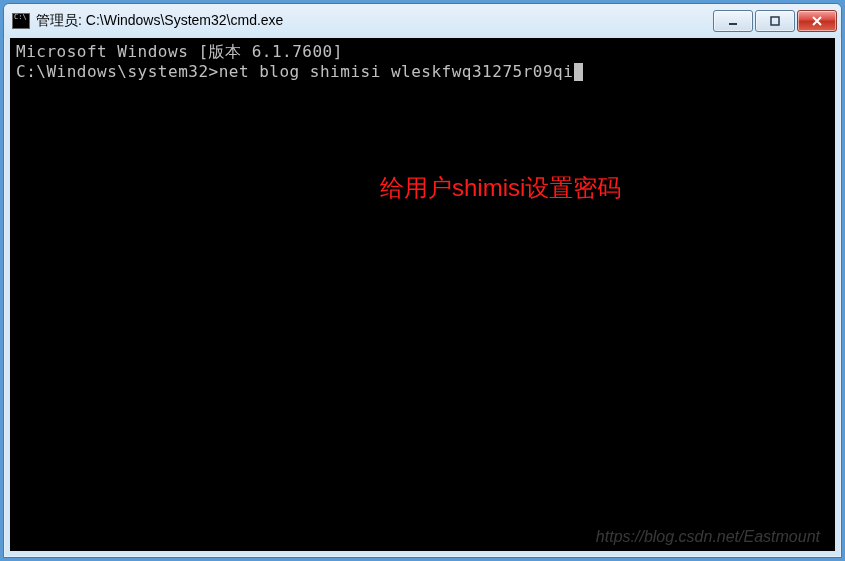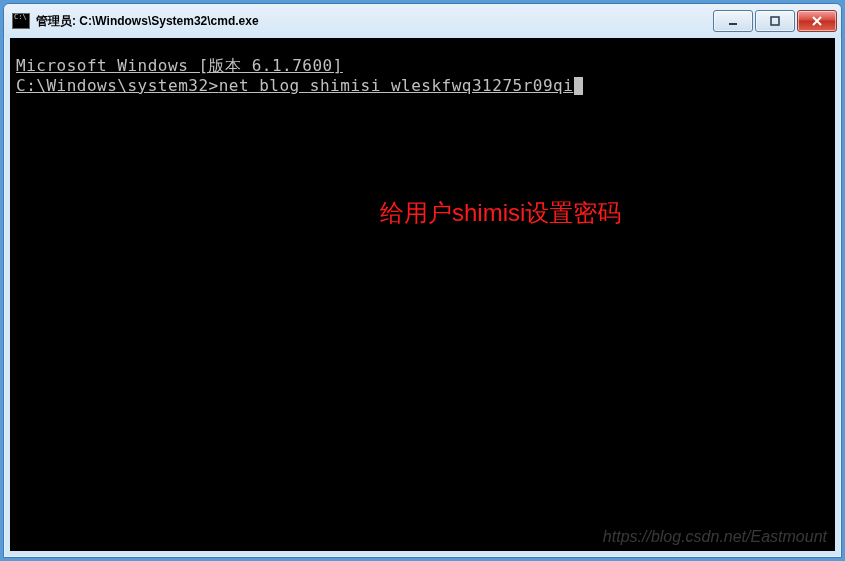--- a/index.html
+++ b/index.html
@@ -42,25 +42,24 @@
       content: "C:\\";
       position: absolute;
       top: -1px;
       left: 1px;
       color: #ccc;
       font-size: 7px;
       font-family: Consolas, monospace;
     }
     .titlebar-text {
       flex: 1;
-      font-size: 12px;
+      font-size: 14px;
       color: #000;
       white-space: nowrap;
       overflow: hidden;
-      font-weight: bold;
     }
     .window-controls {
       display: flex;
       gap: 2px;
     }
     .ctrl-btn {
       width: 40px;
       height: 22px;
       border: 1px solid #5a7a9a;
       border-radius: 3px;
@@ -73,54 +72,52 @@
     }
     .ctrl-btn.close {
       background: linear-gradient(to bottom, #f5a0a0, #d94b3f 45%, #c03020 50%, #e0604f);
       border-color: #8b3a2f;
     }
     .ctrl-btn svg { display: block; }
     .terminal {
       flex: 1;
       background: #000;
       margin: 0 6px 6px 6px;
-      padding: 18px 6px;
+      padding: 4px 6px;
       font-family: "NSimSun", "SimSun", Consolas, monospace;
       font-size: 16px;
       line-height: 20px;
       color: #c0c0c0;
       position: relative;
       overflow: hidden;
       letter-spacing: 0.5px;
-      text-decoration: underline;
     }
     .term-line { white-space: pre; }
     .cursor {
       display: inline-block;
       width: 9px;
       height: 18px;
       background: #c0c0c0;
       vertical-align: text-bottom;
       margin-left: 1px;
     }
     .annotation {
       position: absolute;
       top: 140px;
       left: 370px;
       color: #ff1a1a;
       font-family: "Microsoft YaHei", "SimHei", sans-serif;
       font-size: 24px;
       font-weight: 400;
       letter-spacing: 0;
-      margin-top: 25px;
     }
     .watermark {
       position: absolute;
       bottom: 4px;
-      right: 8px;
+      right: 15px;
       color: rgba(200,200,200,0.28);
       font-family: Arial, sans-serif;
       font-size: 16px;
       font-style: italic;
       letter-spacing: 0;
     }
   </style>
 </head>
 <body>
 

